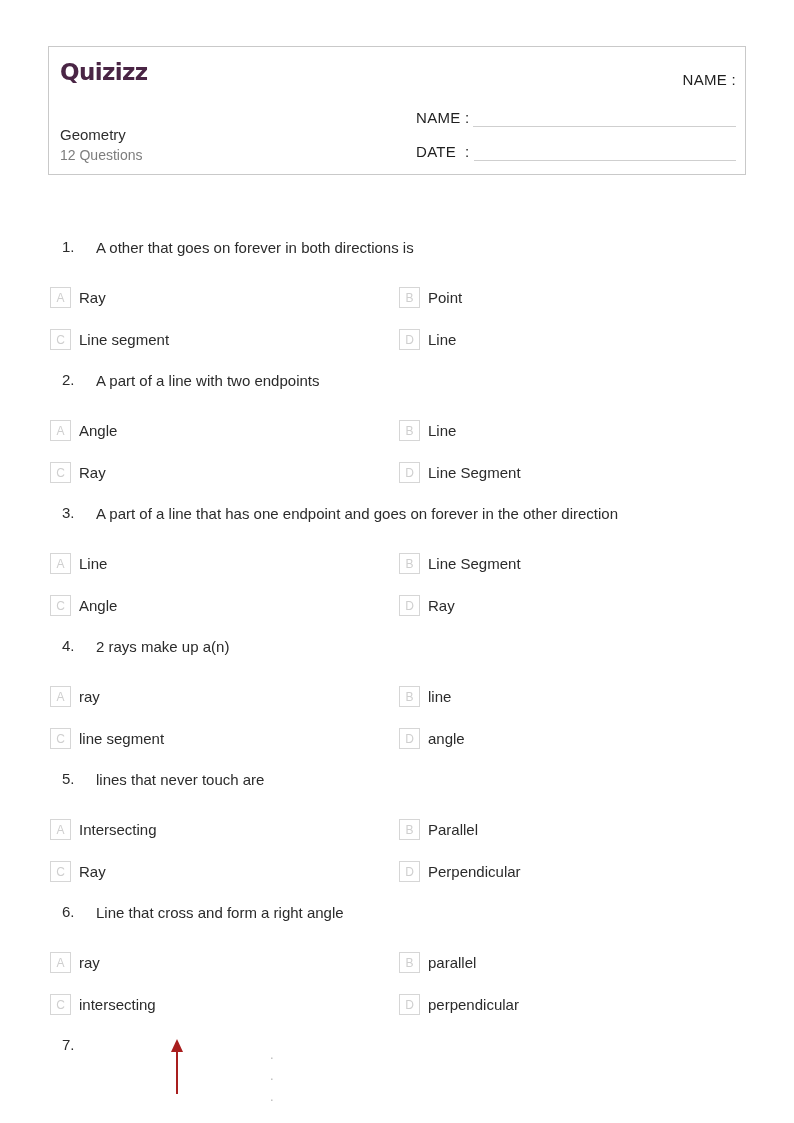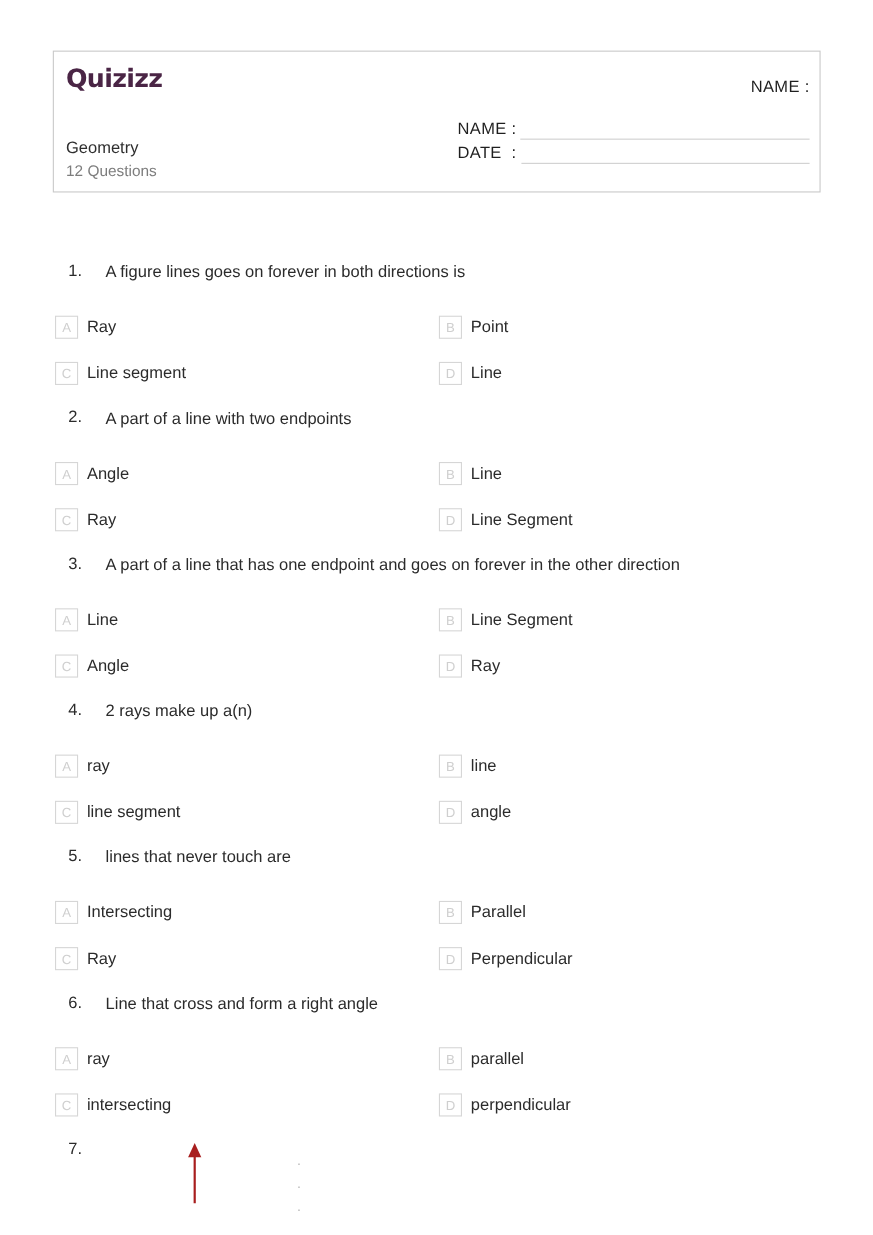--- a/index.html
+++ b/index.html
@@ -61,21 +61,21 @@
   .field-row {
     position: absolute;
     left: 367px;
     height: 22px;
     width: 320px;
     display: flex;
     align-items: flex-end;
   }
   .field-row.r1 { top: 24px; flex-direction: column; }
   .field-row.r2 { top: 58px; }
-  .field-row.r3 { top: 80px; }
+  .field-row.r3 { top: 92px; }
 
   .field-label {
     font-size: 15px;
     color: #1f1f1f;
     white-space: pre;
     letter-spacing: 0.3px;
     line-height: 18px;
     flex: 0 0 auto;
   }
   .field-line {
@@ -195,21 +195,21 @@
   <div class="field-row r3">
     <span class="field-label">DATE  :</span>
     <span class="field-line"></span>
   </div>
 </div>
 
 <div class="questions" id="question-list">
     <div class="question-block">
       <div class="q-head">
         <div class="q-num">1.</div>
-        <div class="q-text">A figure lines goes on forever in both directions is</div>
+        <div class="q-text">A other that goes on forever in both directions is</div>
       </div>
       <div class="options">
         <div class="opt-row">
           <div class="opt col-a">
             <div class="opt-box">A</div>
             <div class="opt-label">Ray</div>
           </div>
           <div class="opt col-b">
             <div class="opt-box">B</div>
             <div class="opt-label">Point</div>

